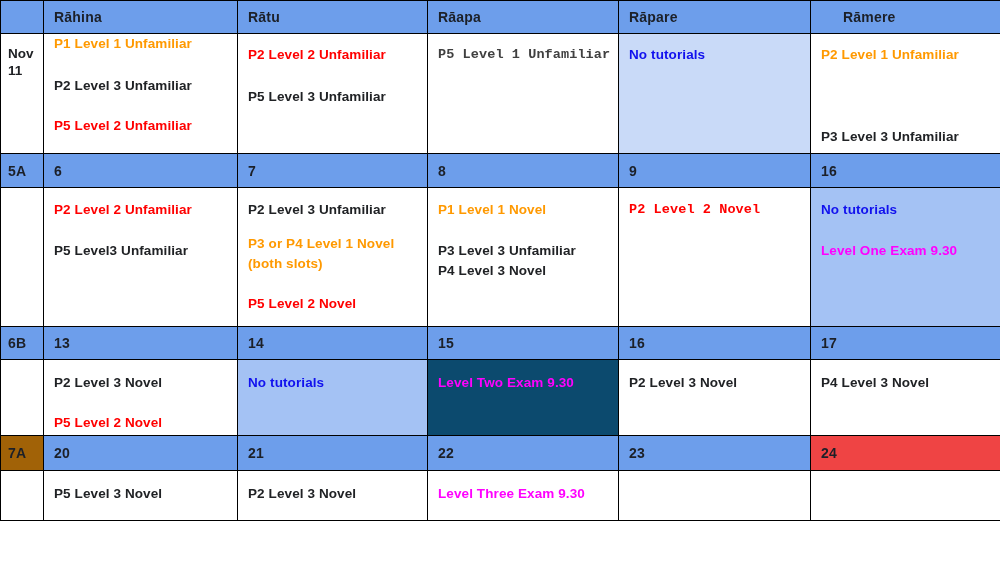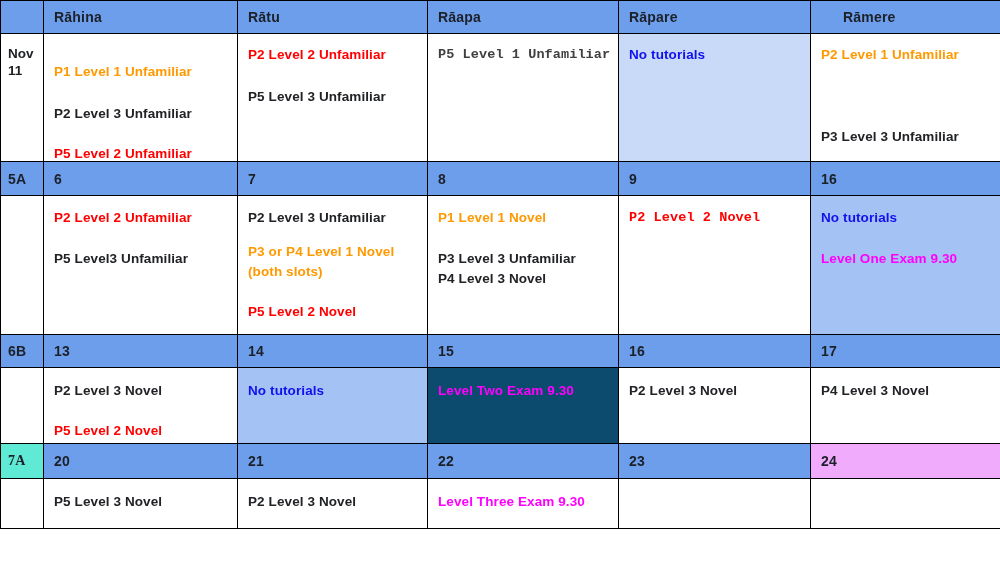--- a/index.html
+++ b/index.html
@@ -78,21 +78,21 @@
         <th class="day-header" style="background: rgb(109, 158, 235); color: rgb(28, 32, 40);">Rātu</th>
         <th class="day-header" style="background: rgb(109, 158, 235); color: rgb(28, 32, 40);">Rāapa</th>
         <th class="day-header" style="background: rgb(109, 158, 235); color: rgb(28, 32, 40);">Rāpare</th>
         <th class="day-header" style="background: rgb(109, 158, 235); color: rgb(28, 32, 40); padding-left: 32px;">Rāmere</th>
       </tr>
     </thead>
   <tbody>
       <tr style="height: 120px;">
         <td class="side-label" style="color: rgb(32, 34, 37);">Nov 11</td>
         <td class="day-cell" style="background: rgb(255, 255, 255);">
-          <div class="session-line" style="color: rgb(255, 153, 0); margin-top: 30px;">P1 Level 1 Unfamiliar</div>
+          <div class="session-line" style="color: rgb(255, 153, 0); margin-top: 2px;">P1 Level 1 Unfamiliar</div>
           <div class="session-line" style="color: rgb(32, 34, 37); margin-top: 27px;">P2 Level 3 Unfamiliar</div>
           <div class="session-line" style="color: rgb(255, 0, 0); margin-top: 25px;">P5 Level 2 Unfamiliar</div>
         </td>
         <td class="day-cell" style="background: rgb(255, 255, 255);">
           <div class="session-line" style="color: rgb(255, 0, 0); margin-top: 13px;">P2 Level 2 Unfamiliar</div>
           <div class="session-line" style="color: rgb(32, 34, 37); margin-top: 27px;">P5 Level 3 Unfamiliar</div>
         </td>
         <td class="day-cell" style="background: rgb(255, 255, 255);">
           <div class="session-line" style="color: #404040; margin-top: 13px; font-family: Liberation Mono, monospace;">P5 Level 1 Unfamiliar</div>
         </td>
@@ -158,26 +158,26 @@
           <div class="session-line" style="color: rgb(255, 0, 255); margin-top: 15px;">Level Two Exam 9.30</div>
         </td>
         <td class="day-cell" style="background: rgb(255, 255, 255);">
           <div class="session-line" style="color: rgb(32, 34, 37); margin-top: 15px;">P2 Level 3 Novel</div>
         </td>
         <td class="day-cell" style="background: rgb(255, 255, 255);">
           <div class="session-line" style="color: rgb(32, 34, 37); margin-top: 15px;">P4 Level 3 Novel</div>
         </td>
       </tr>
       <tr style="height: 35px;">
-        <td class="week-label" style="background: #5eead4; color: rgb(28, 32, 40); font-family: Liberation Serif, serif;">7A</td>
+        <td class="week-label" style="background: #a16207; color: rgb(28, 32, 40);">7A</td>
         <td class="date-cell" style="background: rgb(109, 158, 235); color: rgb(28, 32, 40);">20</td>
         <td class="date-cell" style="background: rgb(109, 158, 235); color: rgb(28, 32, 40);">21</td>
         <td class="date-cell" style="background: rgb(109, 158, 235); color: rgb(28, 32, 40);">22</td>
         <td class="date-cell" style="background: rgb(109, 158, 235); color: rgb(28, 32, 40);">23</td>
-        <td class="date-cell" style="background: #f0abfc; color: rgb(28, 32, 40);">24</td>
+        <td class="date-cell" style="background: #ef4444; color: rgb(28, 32, 40);">24</td>
       </tr>
       <tr style="height: 50px;">
         <td class="side-label" style="color: rgb(32, 34, 37);"></td>
         <td class="day-cell" style="background: rgb(255, 255, 255);">
           <div class="session-line" style="color: rgb(32, 34, 37); margin-top: 15px;">P5 Level 3 Novel</div>
         </td>
         <td class="day-cell" style="background: rgb(255, 255, 255);">
           <div class="session-line" style="color: rgb(32, 34, 37); margin-top: 15px;">P2 Level 3 Novel</div>
         </td>
         <td class="day-cell" style="background: rgb(255, 255, 255);">

